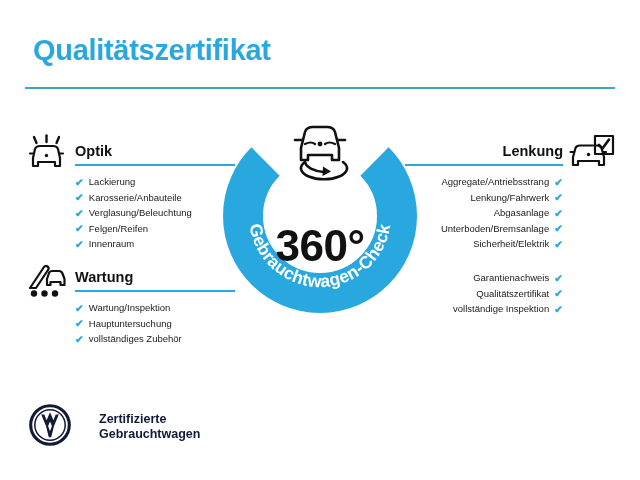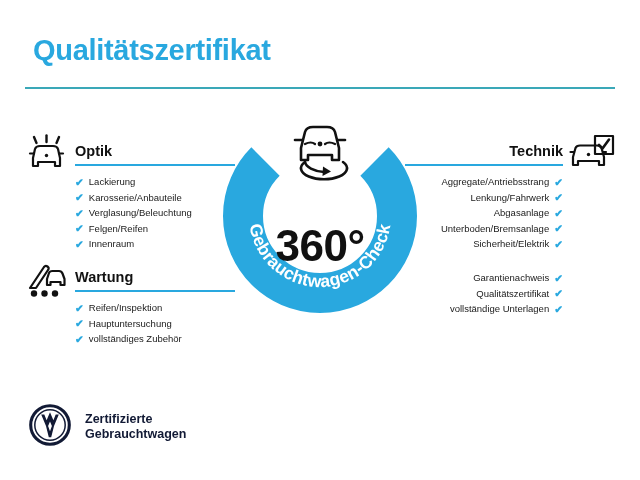--- a/index.html
+++ b/index.html
@@ -133,21 +133,21 @@
 
   
   #footer {
     position: absolute;
     left: 29px;
     top: 404px;
     display: flex;
     align-items: center;
   }
   #footer-text {
-    margin-left: 14px;
+    margin-left: 28px;
     font-size: 12.5px;
     font-weight: bold;
     color: #121a35;
     line-height: 15.5px;
     white-space: nowrap;
   }
 </style>
 </head>
 <body>
 
@@ -212,21 +212,21 @@
           <circle cx="19.5" cy="33.5" r="3.2" fill="#111"></circle>
           <circle cx="30" cy="33.5" r="3.2" fill="#111"></circle>
         </svg>
       </span>
       <span class="sec-title">Wartung</span>
       <span class="sec-underline"></span>
     </div>
     <div class="items">
       <div class="item">
           <span class="chk">✔</span>
-          <span>Reifen/Inspektion</span>
+          <span>Wartung/Inspektion</span>
         </div>
       <div class="item">
           <span class="chk">✔</span>
           <span>Hauptuntersuchung</span>
         </div>
       <div class="item">
           <span class="chk">✔</span>
           <span>vollständiges Zubehör</span>
         </div>
     </div>
@@ -239,21 +239,21 @@
           <g stroke="#111" stroke-width="2.2" fill="none" stroke-linejoin="round" stroke-linecap="round">
             <path d="M4 23 L6.5 14 Q7.5 11.5 11 11.5 L28 11.5 Q31.5 11.5 32.5 14 L35 23 L35 31 L30 31 L30 27 L9 27 L9 31 L4 31 Z"></path>
             <line x1="1.5" y1="18" x2="5" y2="18"></line>
             <line x1="34" y1="18" x2="37" y2="18"></line>
             <rect x="26" y="2" width="18" height="18"></rect>
             <polyline points="30,11 33.5,14.5 40,5.5" stroke-width="2.6"></polyline>
           </g>
           <circle cx="19.5" cy="20.5" r="1.7" fill="#111"></circle>
         </svg>
       </span>
-      <span class="sec-title">Technik</span>
+      <span class="sec-title">Lenkung</span>
       <span class="sec-underline"></span>
     </div>
     <div class="items">
       <div class="item">
           <span class="chk">✔</span>
           <span>Aggregate/Antriebsstrang</span>
         </div>
       <div class="item">
           <span class="chk">✔</span>
           <span>Lenkung/Fahrwerk</span>
@@ -278,21 +278,21 @@
       <div class="item">
           <span class="chk">✔</span>
           <span>Garantienachweis</span>
         </div>
       <div class="item">
           <span class="chk">✔</span>
           <span>Qualitätszertifikat</span>
         </div>
       <div class="item">
           <span class="chk">✔</span>
-          <span>vollständige Unterlagen</span>
+          <span>vollständige Inspektion</span>
         </div>
     </div>
   </div>
 
   <div id="badge">
     <svg width="196" height="196" viewBox="0 0 196 196">
       <defs>
         <path id="arcpath" d="M 27 98 A 71 71 0 0 0 169 98" fill="none"></path>
       </defs>
 

